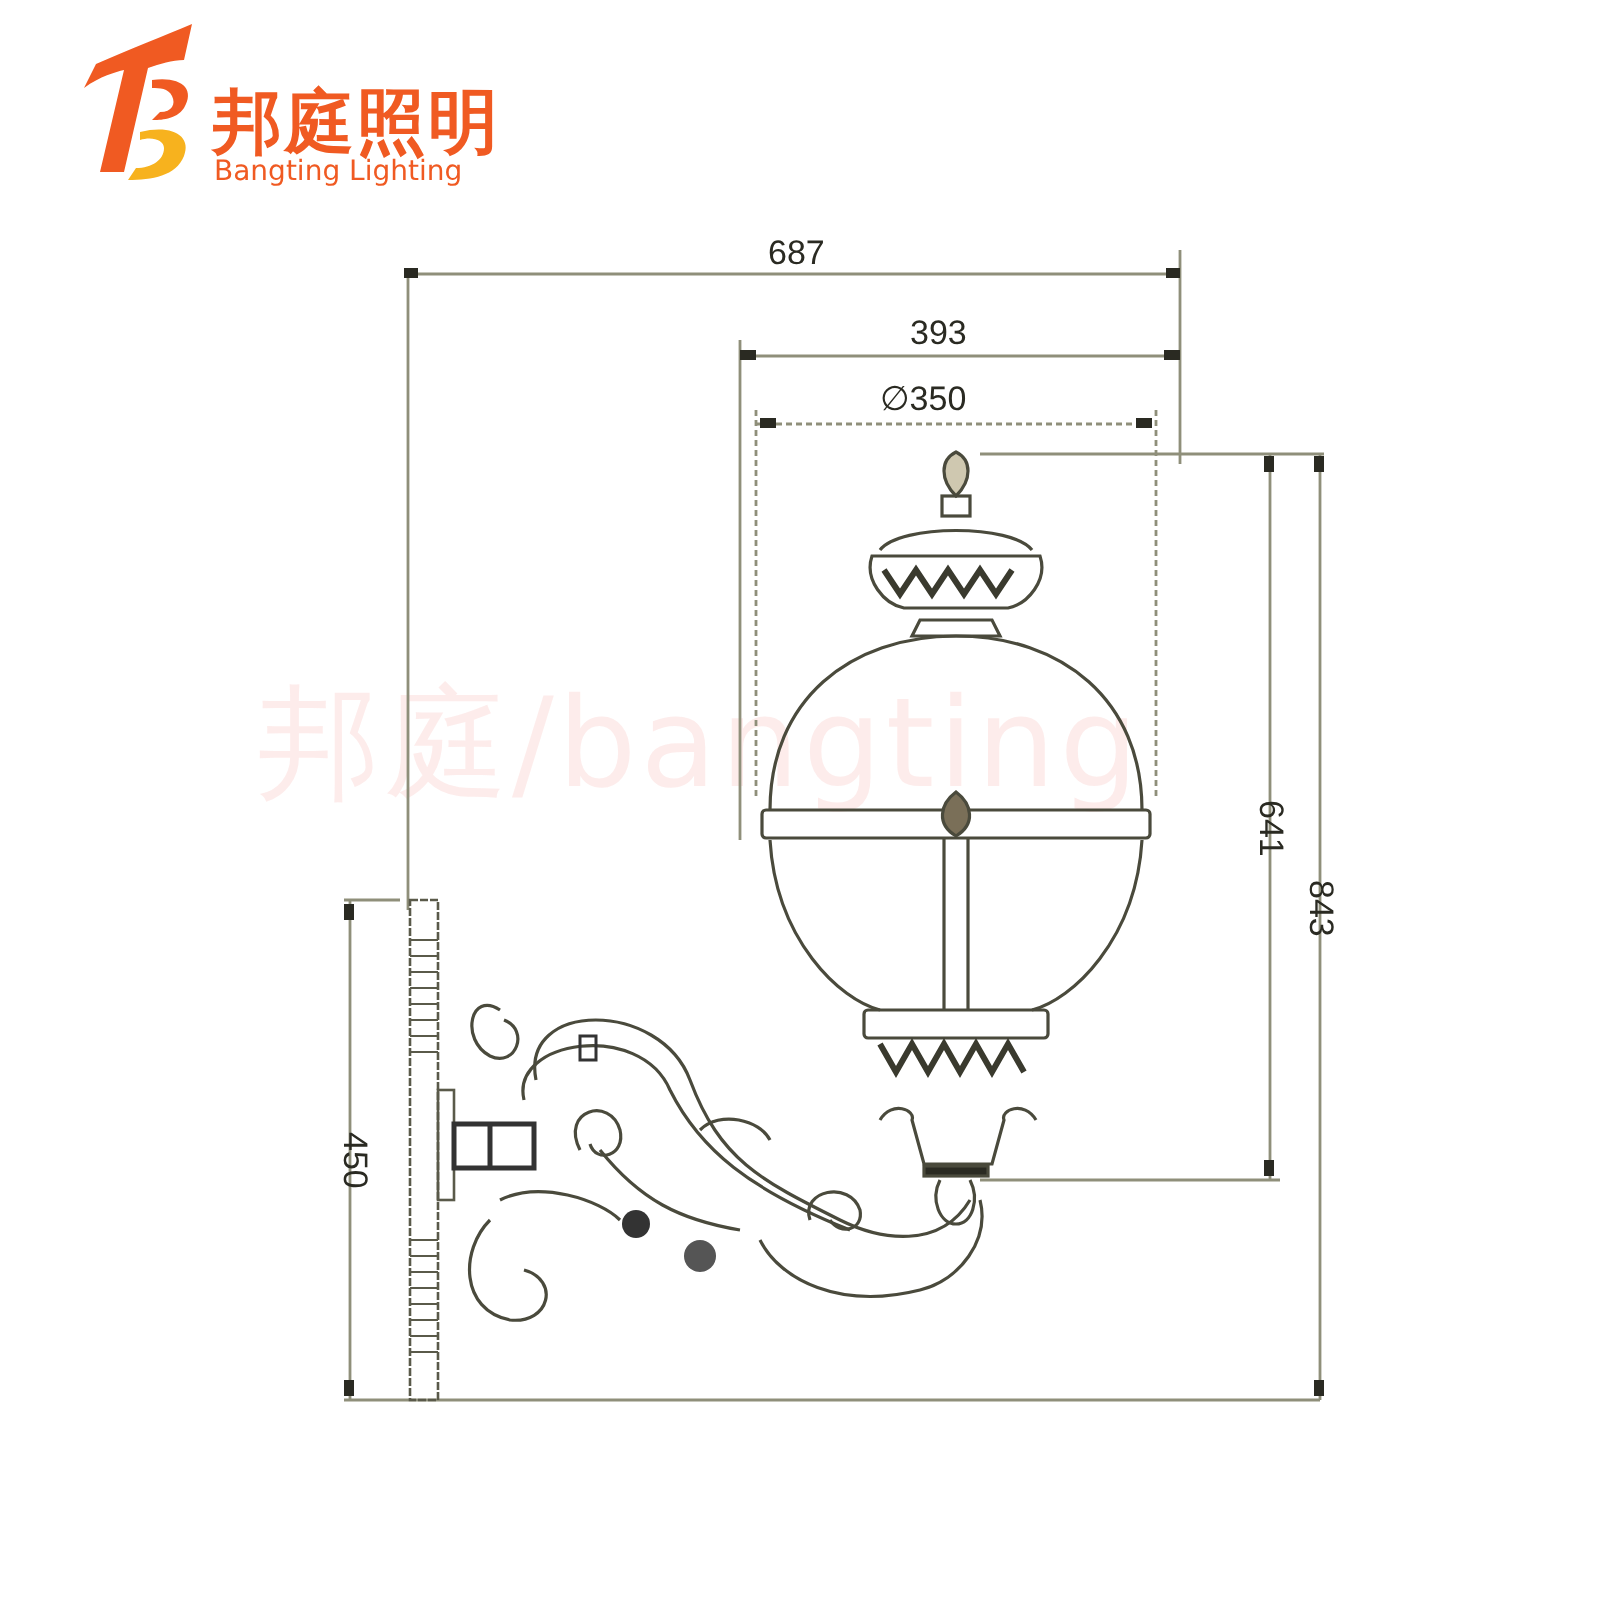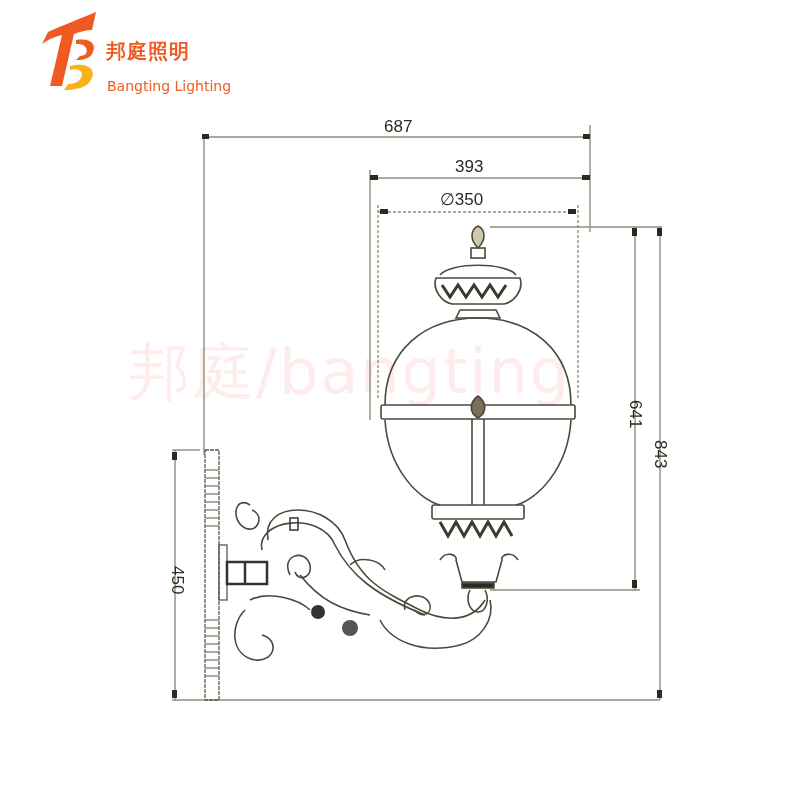--- a/index.html
+++ b/index.html
@@ -1,19 +1,19 @@
 <!DOCTYPE html>
 <html><head>
 <meta charset="utf-8">
 <style>
   html, body { margin: 0; padding: 0; background: #ffffff; }
   body { width: 800px; height: 800px; position: relative; overflow: hidden; font-family: "Liberation Sans", sans-serif; }
   .logo { position: absolute; left: 36px; top: 10px; width: 190px; height: 90px; }
   .logo-mark { position: absolute; left: 0; top: 0; width: 66px; height: 82px; }
-  .logo-cn { position: absolute; left: 70px; top: 28px; font-size: 20px; font-weight: bold; color: #f05a22; letter-spacing: 1px; font-family: "DejaVu Sans", sans-serif; white-space: nowrap; }
+  .logo-cn { position: absolute; left: 70px; top: 28px; font-size: 35px; font-weight: bold; color: #f05a22; letter-spacing: 1px; font-family: "DejaVu Sans", sans-serif; white-space: nowrap; }
   .logo-en { position: absolute; left: 71px; top: 68px; font-size: 14px; color: #f05a22; white-space: nowrap; font-family: "DejaVu Sans", sans-serif; }
   .drawing { position: absolute; left: 0; top: 0; width: 800px; height: 800px; }
   .dim-text { font-family: "Liberation Sans", sans-serif; font-size: 17px; fill: #2a2a22; }
   .watermark { position: absolute; left: 128px; top: 330px; font-size: 62px; color: rgba(240, 120, 110, 0.14); white-space: nowrap; font-family: "DejaVu Sans", sans-serif; letter-spacing: 2px; }
 </style>
 </head>
 <body>
 
 <div class="logo">
   <svg class="logo-mark" viewBox="0 0 66 82">

